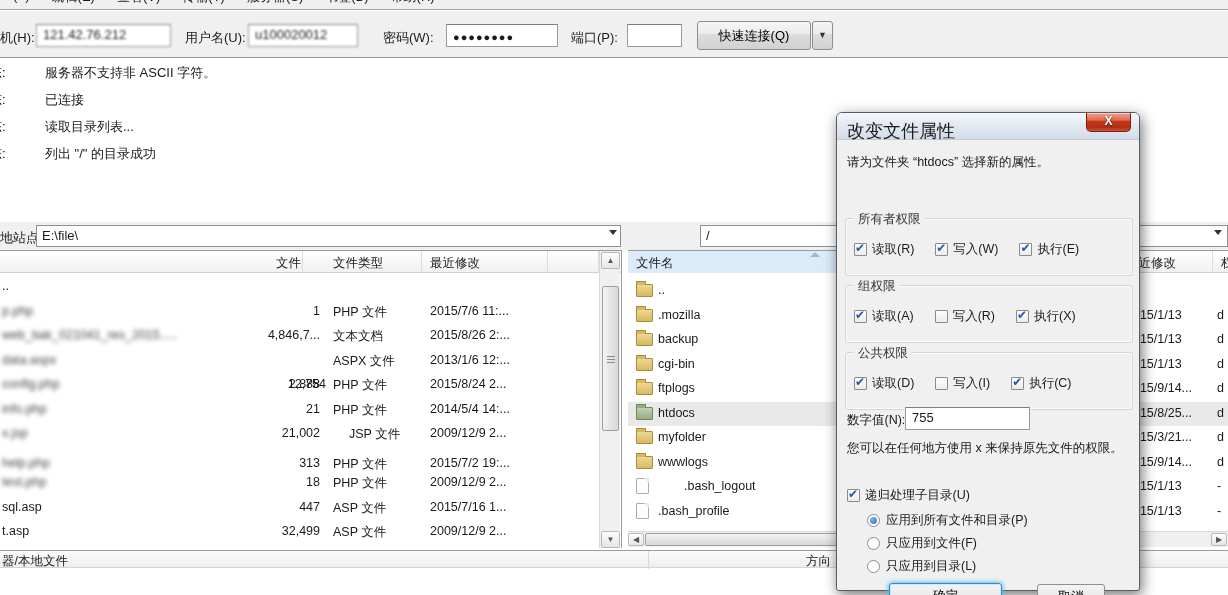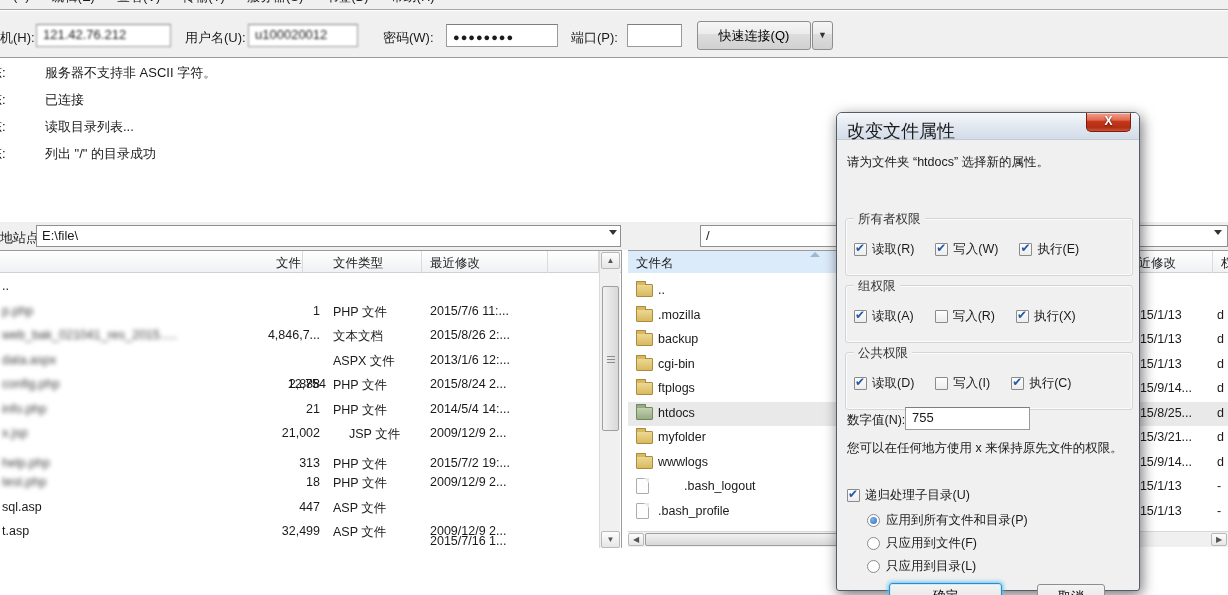--- a/index.html
+++ b/index.html
@@ -215,21 +215,21 @@
         <div class="filerow" style="top: 220px;">
           <span class="fr-name blurred" style="left: 2px;">test.php</span>
           <span class="fr-size" style="left: 230px; width: 90px;">18</span>
           <span class="fr-type" style="left: 333px;">PHP 文件</span>
           <span class="fr-date" style="left: 430px;">2009/12/9 2...</span>
         </div>
         <div class="filerow" style="top: 244.5px;">
           <span class="fr-name" style="left: 2px;">sql.asp</span>
           <span class="fr-size" style="left: 230px; width: 90px;">447</span>
           <span class="fr-type" style="left: 333px;">ASP 文件</span>
-          <span class="fr-date" style="left: 430px; margin-top: 34px;">2015/7/16 1...</span>
+          <span class="fr-date" style="left: 430px;">2015/7/16 1...</span>
         </div>
         <div class="filerow" style="top: 269px;">
           <span class="fr-name" style="left: 2px;">t.asp</span>
           <span class="fr-size" style="left: 230px; width: 90px;">32,499</span>
           <span class="fr-type" style="left: 333px;">ASP 文件</span>
           <span class="fr-date" style="left: 430px;">2009/12/9 2...</span>
         </div>
       </div>
     <div class="vscroll">
       <div class="scroll-btn" style="top:1px;">▲</div>
@@ -309,20 +309,25 @@
           <span class="fr-perm" style="left: 589px;">-</span>
         </div>
       </div>
     <div class="hscroll" style="width:600px;">
       <div class="scroll-btn" style="left:0; top:1px; width:16px; height:13px; line-height:11px;">◀</div>
       <div class="hthumb" style="left:17px; width:486px;"></div>
       <div class="scroll-btn" style="left:583px; top:1px; width:16px; height:13px; line-height:11px;">▶</div>
     </div>
   </div>
 
+  <div class="queuebar">
+    <span class="queue-col" style="left:2px;">器/本地文件</span>
+    <span class="queue-sep" style="left:648px;"></span>
+    <span class="queue-col" style="left:806px;">方向</span>
+  </div>
 
   <div class="dialog">
     <div class="dlg-titlebar">
       <span class="dlg-title">改变文件属性</span>
       <div class="dlg-close">X</div>
     </div>
     <div class="dlg-body">
       <div class="dlg-intro">请为文件夹 “htdocs” 选择新的属性。</div>
 
       <div class="group" style="top:78px;" id="group-0">

